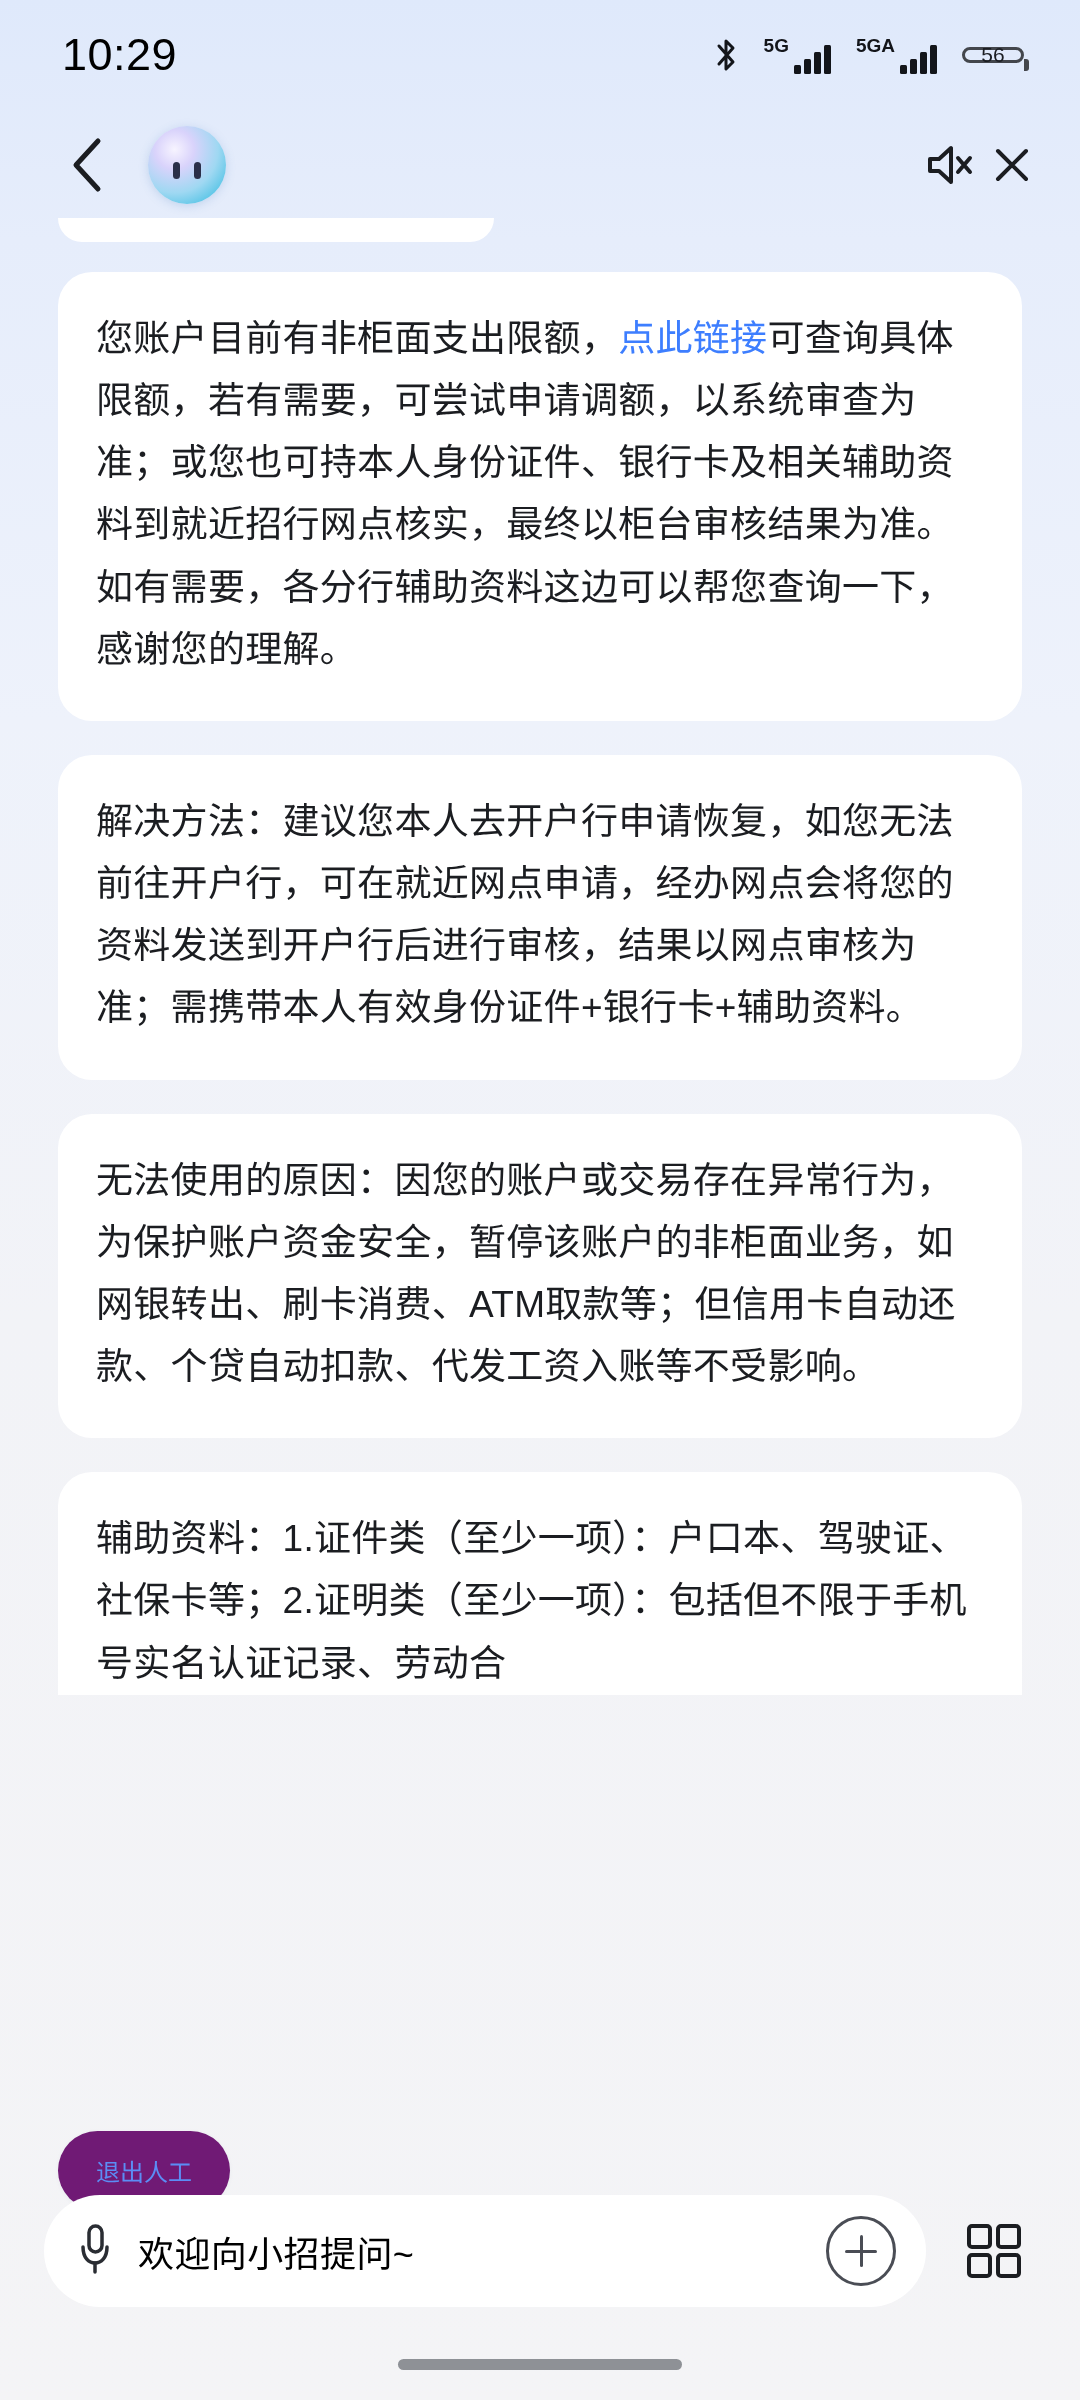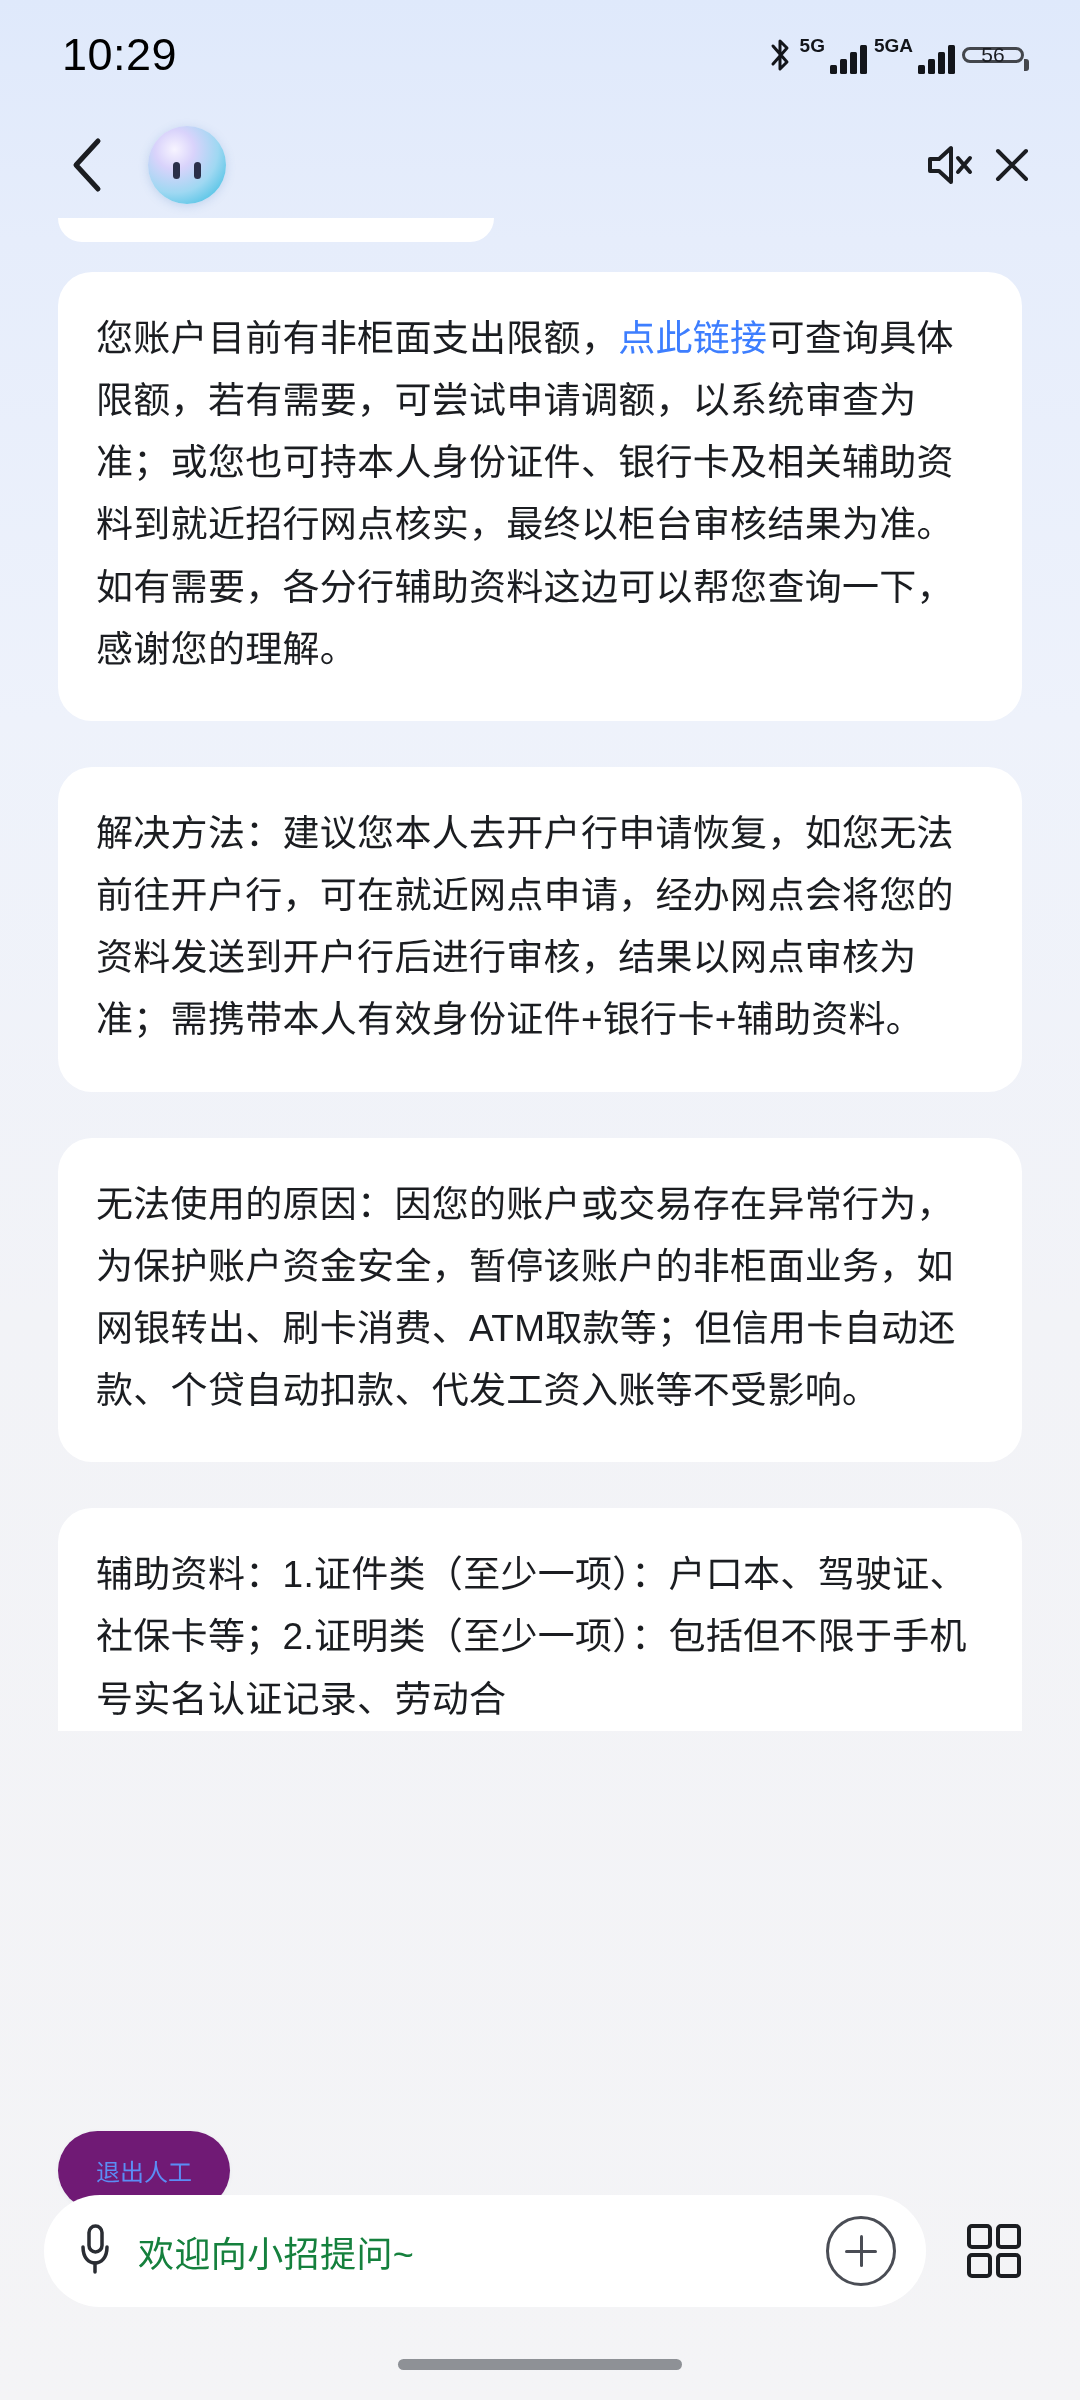--- a/index.html
+++ b/index.html
@@ -26,21 +26,21 @@
   }
   .status-time {
     font-size: 45px;
     color: #000000;
     letter-spacing: 0.5px;
     font-weight: 500;
   }
   .status-right {
     display: flex;
     align-items: center;
-    gap: 5px;
+    gap: 23px;
   }
   .status-right svg { display: block; }
   .net-group { display: flex; align-items: flex-end; gap: 4px; }
   .net-label {
     font-size: 19px;
     color: #13151a;
     font-weight: 600;
     line-height: 1;
     margin-bottom: 20px;
   }
@@ -117,21 +117,21 @@
     background: #ffffff;
     border-radius: 0 0 34px 34px;
     height: 24px;
     margin: 0 18px 30px 0;
     width: 436px;
   }
   .bubble {
     background: #ffffff;
     border-radius: 34px;
     padding: 36px 38px 40px 38px;
-    margin-bottom: 46px;
+    margin-bottom: 34px;
     font-size: 37px;
     line-height: 1.68;
     color: #1b1d21;
     letter-spacing: 0.3px;
   }
   .bubble .link {
     color: #3d7eff;
     cursor: pointer;
   }
   .bubble.clipped {
@@ -175,21 +175,21 @@
     background: #ffffff;
     border-radius: 56px;
     display: flex;
     align-items: center;
     padding: 0 30px 0 34px;
     gap: 26px;
   }
   .input-text {
     flex: 1;
     font-size: 36px;
-    color: #15803d;
+    color: #000000;
     letter-spacing: 0.4px;
   }
   .plus-btn {
     width: 70px; height: 70px;
     border: 3px solid #4a4d55;
     border-radius: 50%;
     display: flex; align-items: center; justify-content: center;
     position: relative;
     cursor: pointer;
     flex: 0 0 auto;

